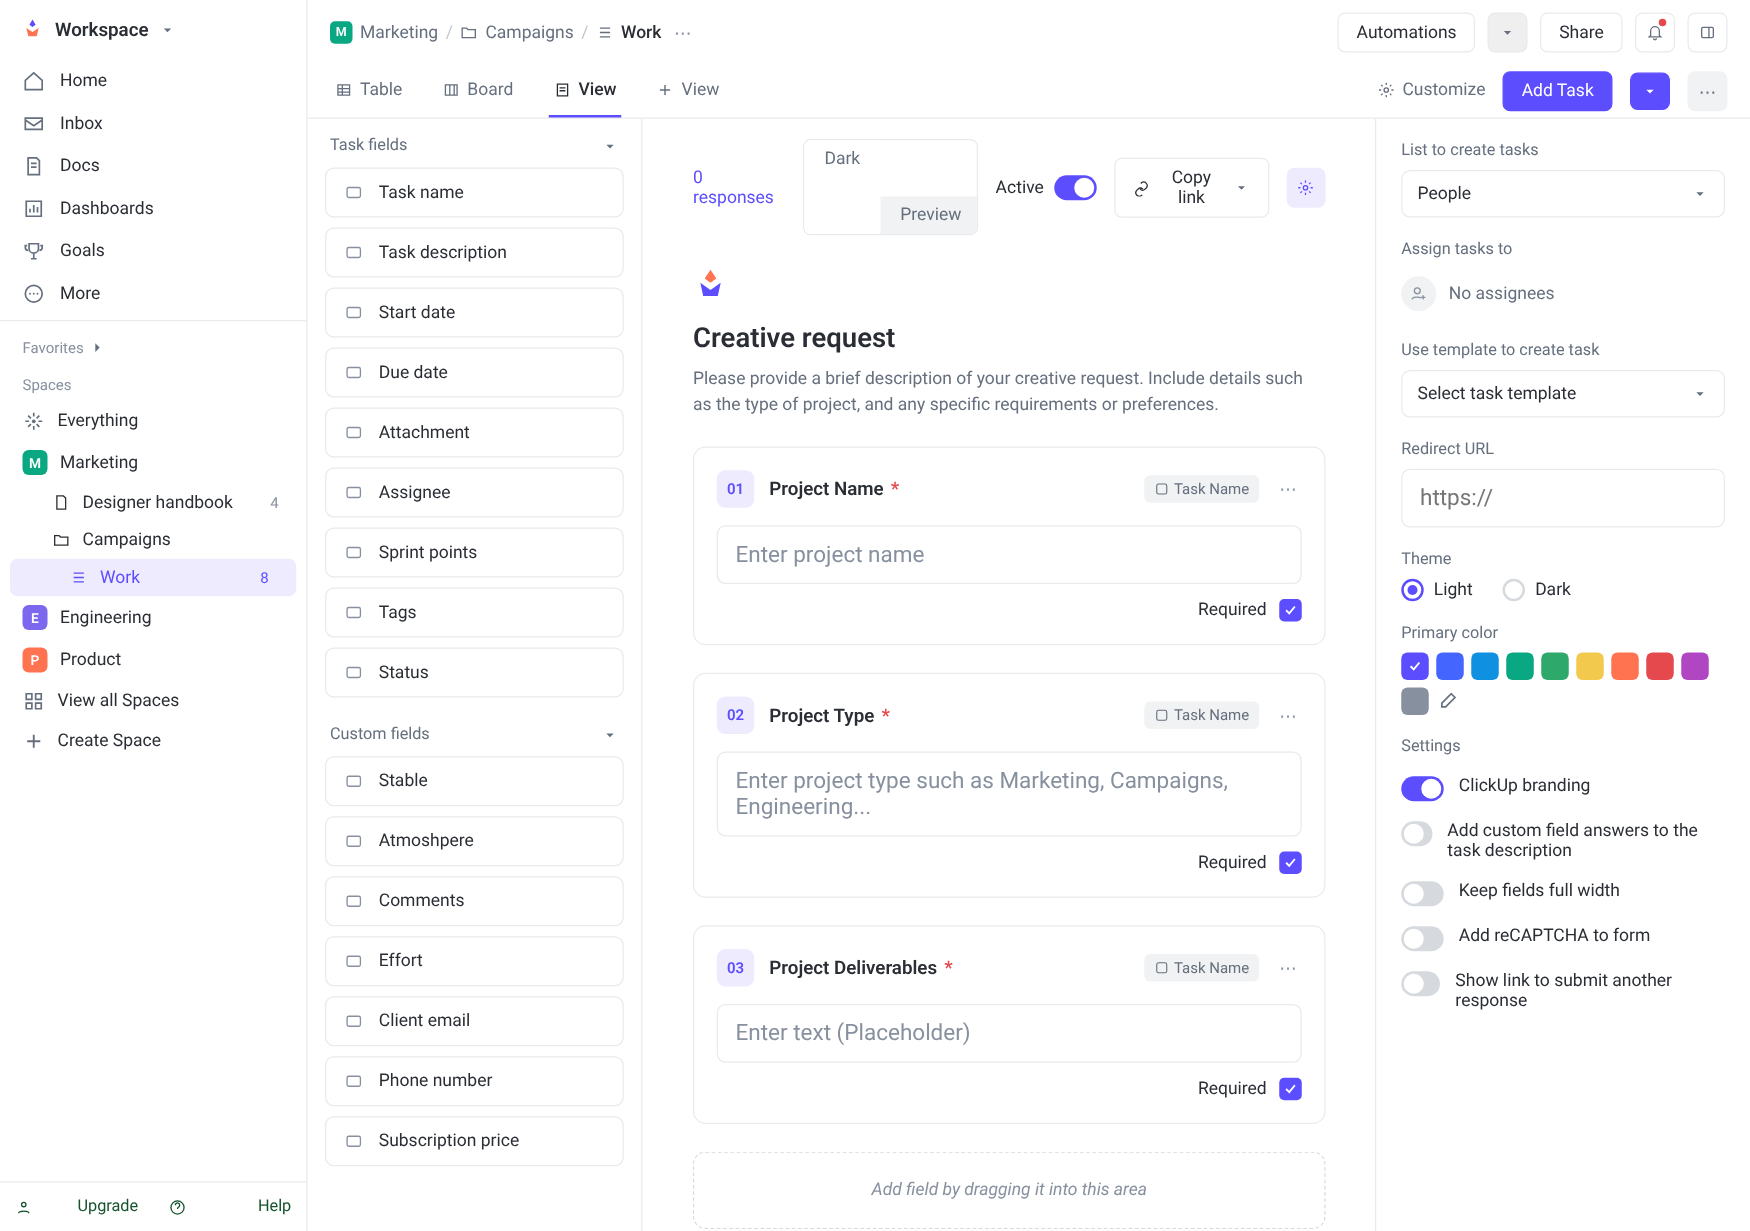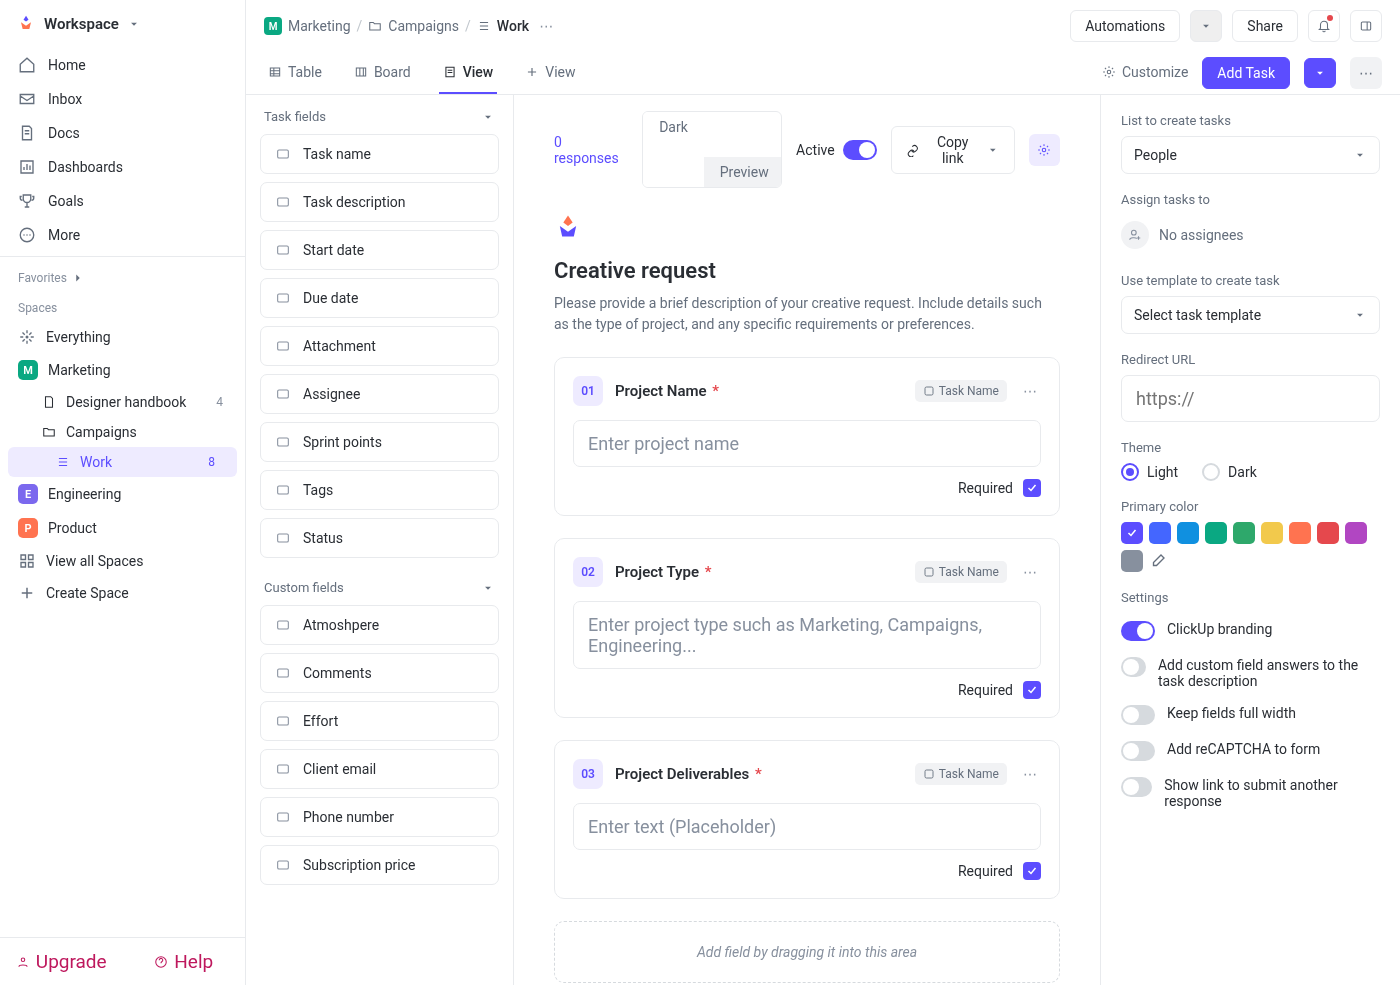--- a/index.html
+++ b/index.html
@@ -12,21 +12,21 @@
 .nav-icon { width:18px; height:18px; color:#656f7d; flex-shrink:0; }
 .section-label { padding:10px 18px 6px; font-size:12px; color:#87909e; display:flex; align-items:center; gap:4px; }
 .divider { height:1px; background:#e8eaed; margin:4px 0; }
 .space-item { display:flex; align-items:center; gap:10px; padding:7px 18px; cursor:pointer; }
 .space-badge { width:20px; height:20px; border-radius:5px; display:flex; align-items:center; justify-content:center; font-size:11px; font-weight:600; color:#fff; }
 .tree-item { display:flex; align-items:center; gap:10px; padding:7px 18px 7px 42px; cursor:pointer; font-size:14px; }
 .tree-item.deep { padding-left:56px; }
 .tree-item.active { background:#eeebff; color:#5c4dff; border-radius:6px; margin:0 8px; padding-left:48px; }
 .count { margin-left:auto; color:#87909e; font-size:12px; padding-right:4px; }
 .sb-footer { margin-top:auto; display:flex; border-top:1px solid #e8eaed; }
-.sb-footer-btn { flex:1; padding:12px; display:flex; align-items:center; gap:6px; color:#be185d; font-size:19px; cursor:pointer; justify-content:center; }
+.sb-footer-btn { flex:1; padding:12px; display:flex; align-items:center; gap:6px; color:#14532d; font-size:13px; cursor:pointer; justify-content:space-between; }
 .main { flex:1; display:flex; flex-direction:column; }
 .topbar { display:flex; align-items:center; padding:10px 18px; gap:10px; }
 .crumb { display:flex; align-items:center; gap:6px; color:#656f7d; font-size:14px; }
 .crumb-sep { color:#c1c7cd; }
 .crumb .sq { width:18px; height:18px; border-radius:4px; background:#0aa882; color:#fff; font-size:10px; display:flex; align-items:center; justify-content:center; font-weight:600; }
 .top-actions { margin-left:auto; display:flex; align-items:center; gap:10px; }
 .btn { border:1px solid #e8eaed; background:#fff; padding:7px 14px; border-radius:6px; font-size:14px; color:#2a2e34; cursor:pointer; display:flex; align-items:center; gap:6px; }
 .btn.primary { background:#5c4dff; color:#fff; border-color:#5c4dff; }
 .icon-btn { width:32px; height:32px; border:1px solid #e8eaed; border-radius:6px; display:flex; align-items:center; justify-content:center; cursor:pointer; color:#656f7d; }
 .icon-btn.square { border:none; background:#f1f2f4; }
@@ -379,20 +379,26 @@
           <span>Custom fields</span>
           <svg class="chev" viewBox="0 0 24 24">
             <path fill="currentColor" d="M7 10l5 5 5-5z"></path>
           </svg>
         </div>
       <div id="cf-list">
           <div class="fld-item">
             <svg class="fld-icon" viewBox="0 0 24 24">
               <rect x="4" y="6" width="16" height="12" rx="2" fill="none" stroke="currentColor" stroke-width="1.6"></rect>
             </svg>
+            <span>Stable</span>
+          </div>
+          <div class="fld-item">
+            <svg class="fld-icon" viewBox="0 0 24 24">
+              <rect x="4" y="6" width="16" height="12" rx="2" fill="none" stroke="currentColor" stroke-width="1.6"></rect>
+            </svg>
             <span>Atmoshpere</span>
           </div>
           <div class="fld-item">
             <svg class="fld-icon" viewBox="0 0 24 24">
               <rect x="4" y="6" width="16" height="12" rx="2" fill="none" stroke="currentColor" stroke-width="1.6"></rect>
             </svg>
             <span>Comments</span>
           </div>
           <div class="fld-item">
             <svg class="fld-icon" viewBox="0 0 24 24">

